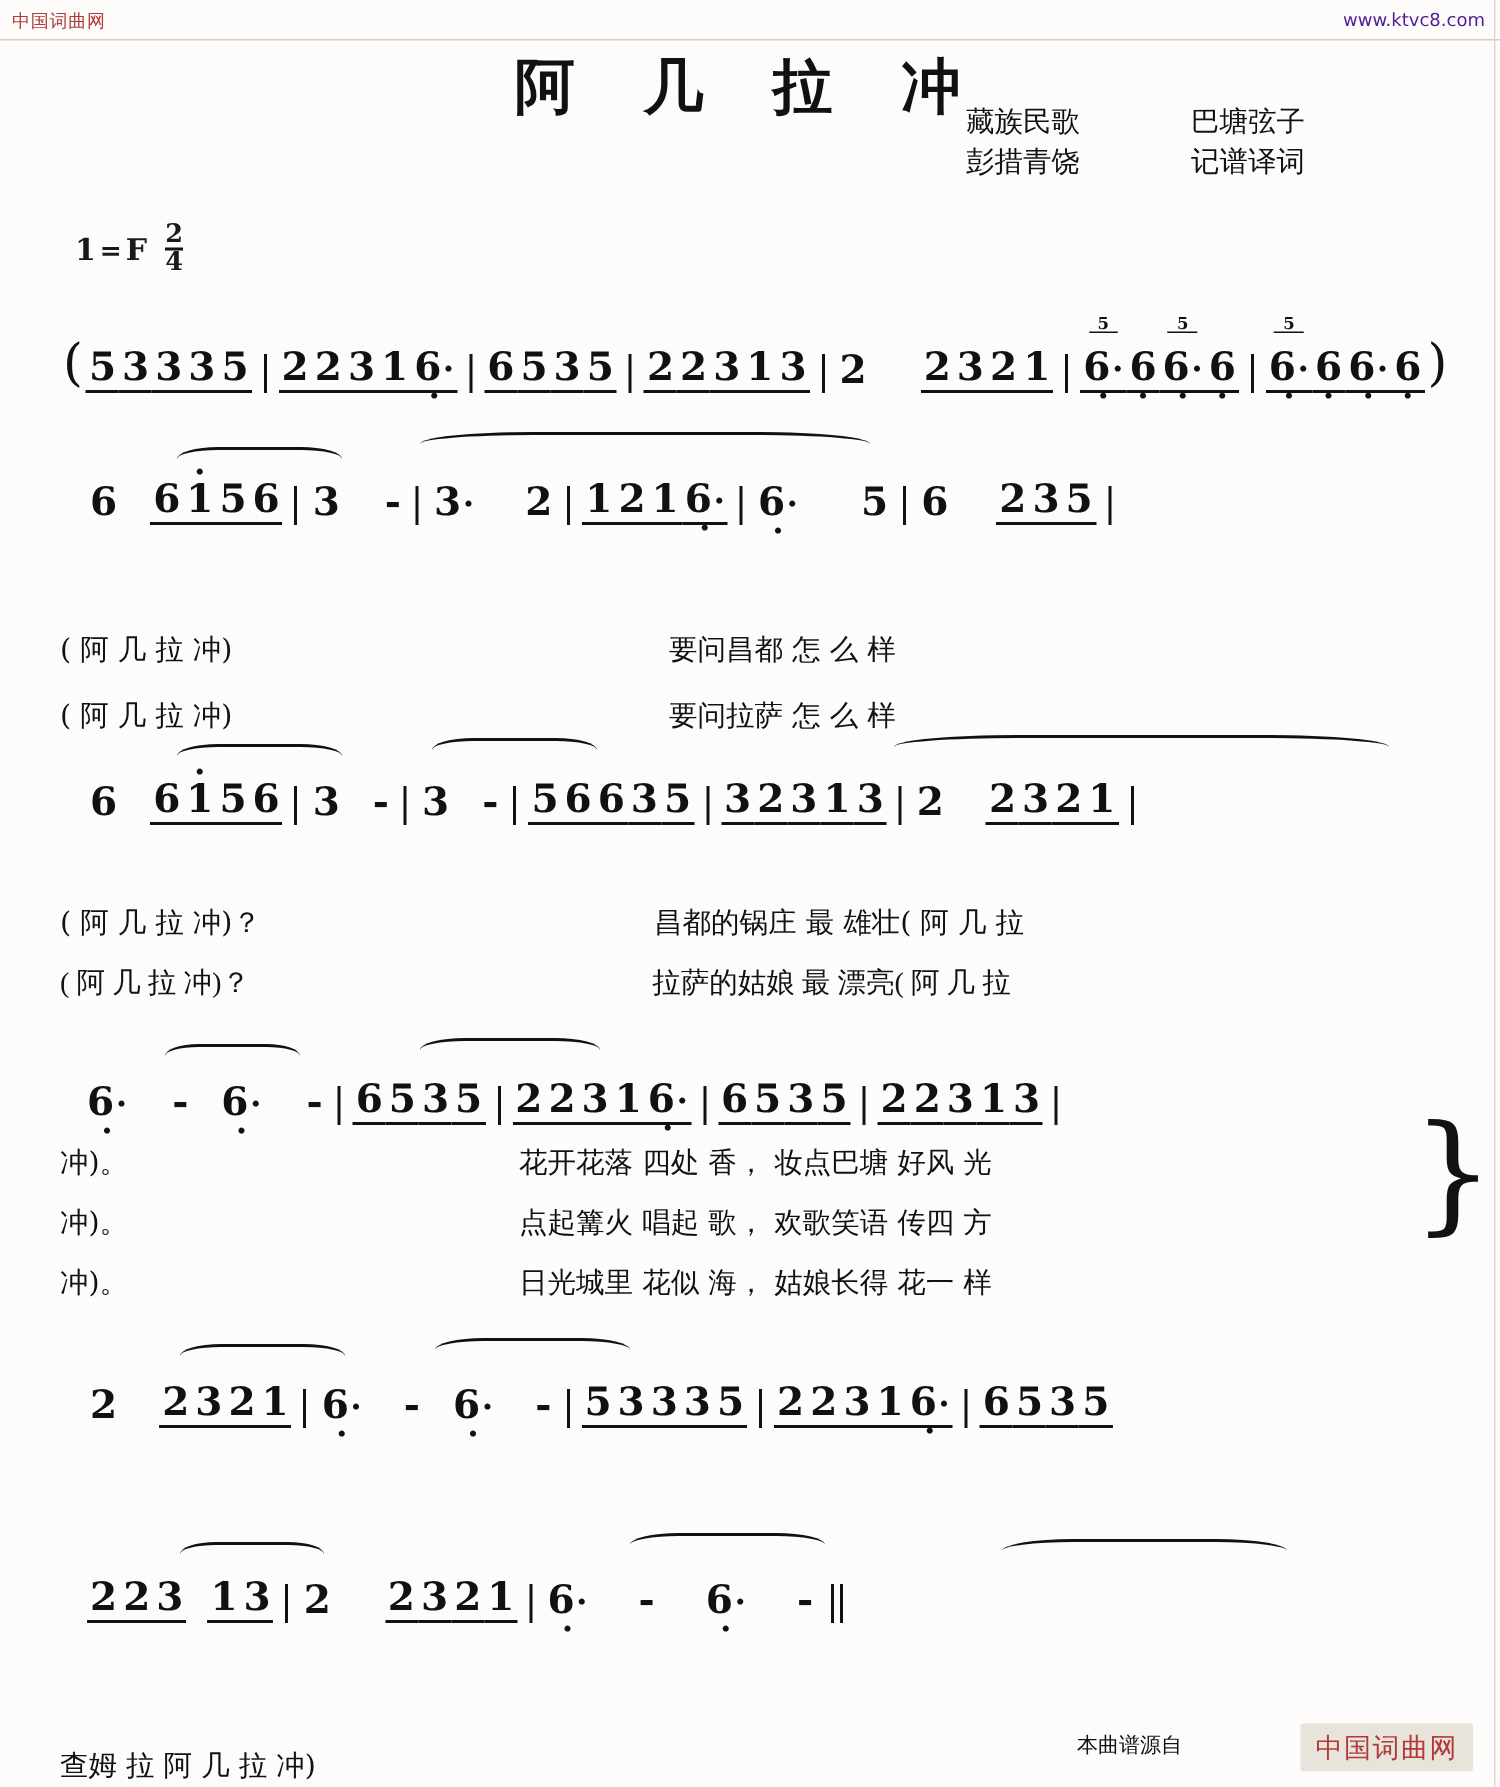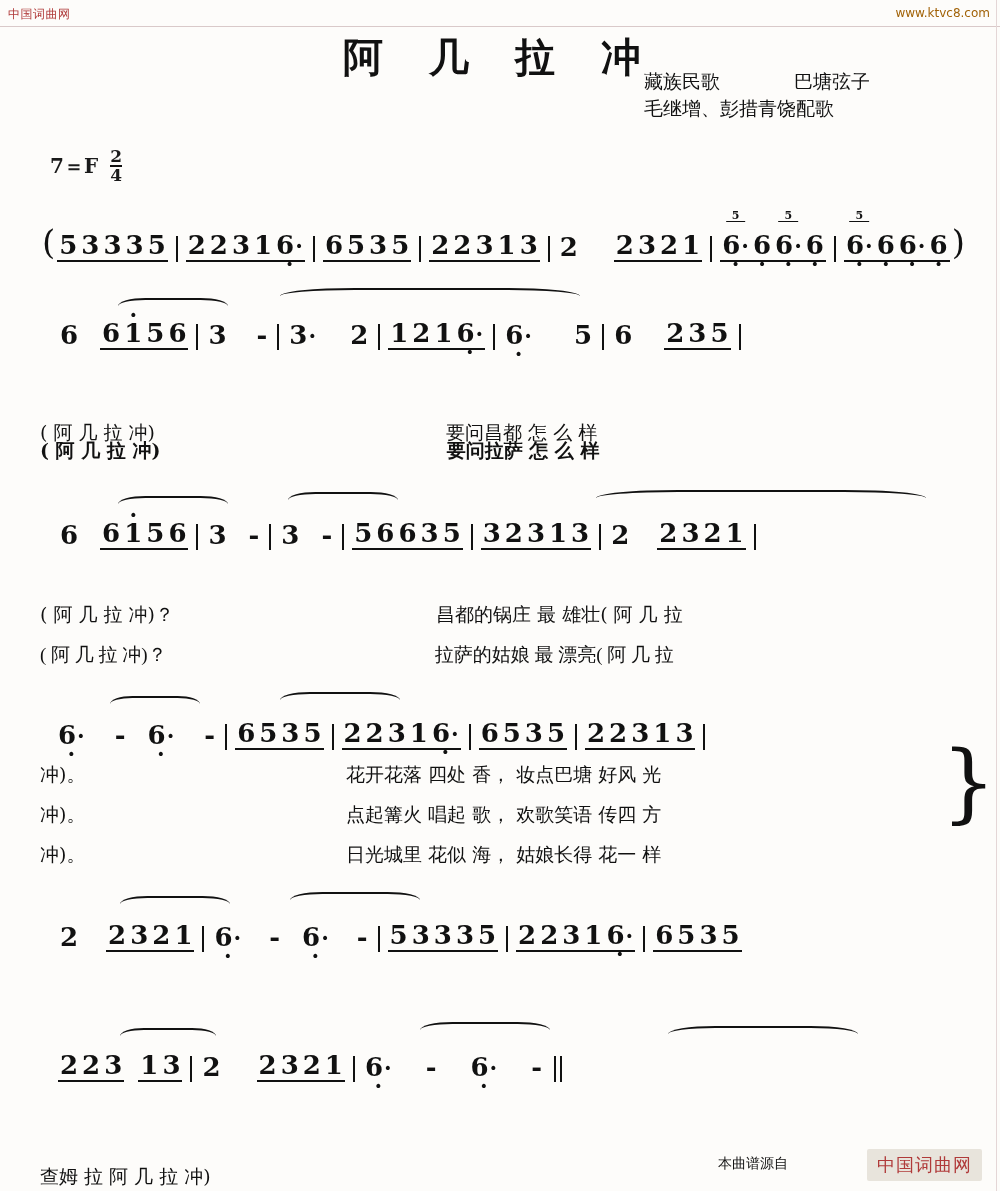--- a/index.html
+++ b/index.html
@@ -27,21 +27,21 @@
     font-family: "DejaVu Sans", sans-serif;
     font-size: 12px;
     color: #b03a3a;
     letter-spacing: 0.5px;
   }
   .top-right-url {
     position: absolute;
     right: 10px; top: 6px;
     font-family: "DejaVu Sans", sans-serif;
     font-size: 12px;
-    color: #a16207;
+    color: #4c1d95;
   }
   .rule-top {
     position: absolute;
     left: 0; right: 0; top: 26px;
     height: 1px;
     background: #d9c9c9;
   }
   
   .song-title {
     position: absolute;
@@ -229,27 +229,28 @@
   <div class="rule-top"></div>
   <div class="vline-right"></div>
 
   <div class="song-title">阿 几 拉 冲</div>
 
   <div class="credits">
     <div class="row">
       <span class="c1">藏族民歌</span>
       <span class="c2">巴塘弦子</span>
     </div>
-    <div class="row rowfull">
-      <span>毛继增、彭措青饶配歌</span>
+    <div class="row">
+      <span class="c1">彭措青饶</span>
+      <span class="c2">记谱译词</span>
     </div>
   </div>
 
   <div class="keysig">
-    <span>7＝F</span>
+    <span>1＝F</span>
     <span class="meter">
       <span class="num">2</span>
       <span class="den">4</span>
     </span>
   </div>
 
   <div class="system" style="top:222px;">
     <div class="noterow">
       <span class="tok paren">(</span>
       <span class="tok u1">5</span>
@@ -329,21 +330,21 @@
       <span class="tok u1">3</span>
       <span class="tok u1">5</span>
       <span class="bar"></span>
     </div>
   </div>
 
   <div class="lyrics" style="top:420px;">
     <span class="lw" style="width:400px; display:inline-block">( 阿  几      拉  冲)</span>
     <span class="lw">要问昌都  怎    么  样</span>
   </div>
-  <div class="lyrics" style="top:438px;font-weight:bold;">
+  <div class="lyrics" style="top:464px;">
     <span class="lw" style="width:400px; display:inline-block">( 阿  几      拉  冲)</span>
     <span class="lw">要问拉萨  怎    么  样</span>
   </div>
 
   <div class="system" style="top:498px;">
     <div class="slur" style="left:78px; top:-2px; width:110px;"></div>
     <div class="slur" style="left:248px; top:-6px; width:110px;"></div>
     <div class="slur" style="left:556px; top:-8px; width:330px;"></div>
     <div class="noterow" style="margin-top:20px">
       <span class="tok" style="margin-left:18px">6</span>

